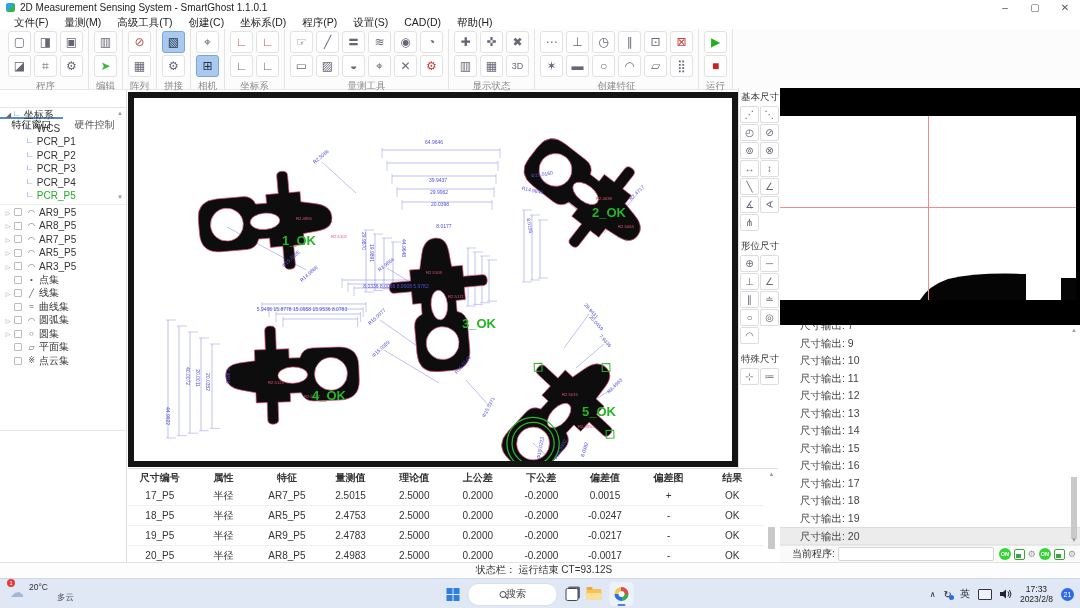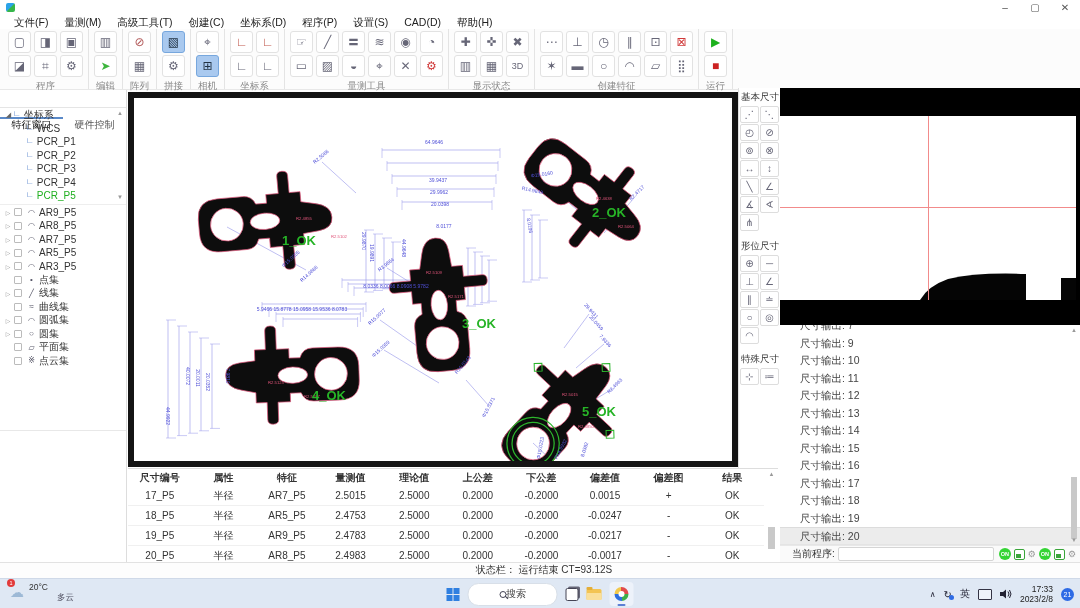--- a/index.html
+++ b/index.html
@@ -115,29 +115,30 @@
   #sg-app-icon{width:14px;height:14px;border-radius:50%;
       background:conic-gradient(#e14b4b 0 25%,#3fae49 25% 50%,#2f6fe0 50% 75%,#f2c94c 75%);position:relative;}
   #sg-app-icon::after{content:"";position:absolute;left:4px;top:4px;width:6px;height:6px;border-radius:50%;background:#fff;}
   #sg-underline{position:absolute;bottom:0;left:8px;width:8px;height:2.5px;border-radius:2px;background:#5b7fd4;}
   #tb-right{position:absolute;right:6px;top:0;height:30px;display:flex;align-items:center;gap:8px;}
   .tray{font-size:10px;color:#223;}
   .tray.small{font-size:8px;}
   #monitor{width:12px;height:9px;border:1px solid #334;border-radius:1px;background:#eef3fa;}
   #sync{position:relative;}
   #sync::after{content:"";position:absolute;right:-2px;bottom:0;width:5px;height:5px;border-radius:50%;background:#2e6be5;}
-  #clock{font-size:8.5px;line-height:10px;color:#222;text-align:right;}
+  #clock{font-size:8.5px;line-height:10px;color:#222;text-align:center;}
   #notif-badge{width:13px;height:13px;border-radius:50%;background:#2e6be5;color:#fff;font-size:7px;
                display:flex;align-items:center;justify-content:center;}
 </style>
 </head>
 <body>
 
 <div id="titlebar" class="abs">
   <span id="app-icon"></span>
+  <span id="title-text">2D Measurement Sensing System - SmartGhost 1.1.0.1</span>
   <div id="win-controls">
     <span class="winbtn">–</span>
     <span class="winbtn">▢</span>
     <span class="winbtn">✕</span>
   </div>
 </div>
 
 <div id="menubar" class="abs">
     <span class="menu-item">文件(F)</span>
     <span class="menu-item">量测(M)</span>

